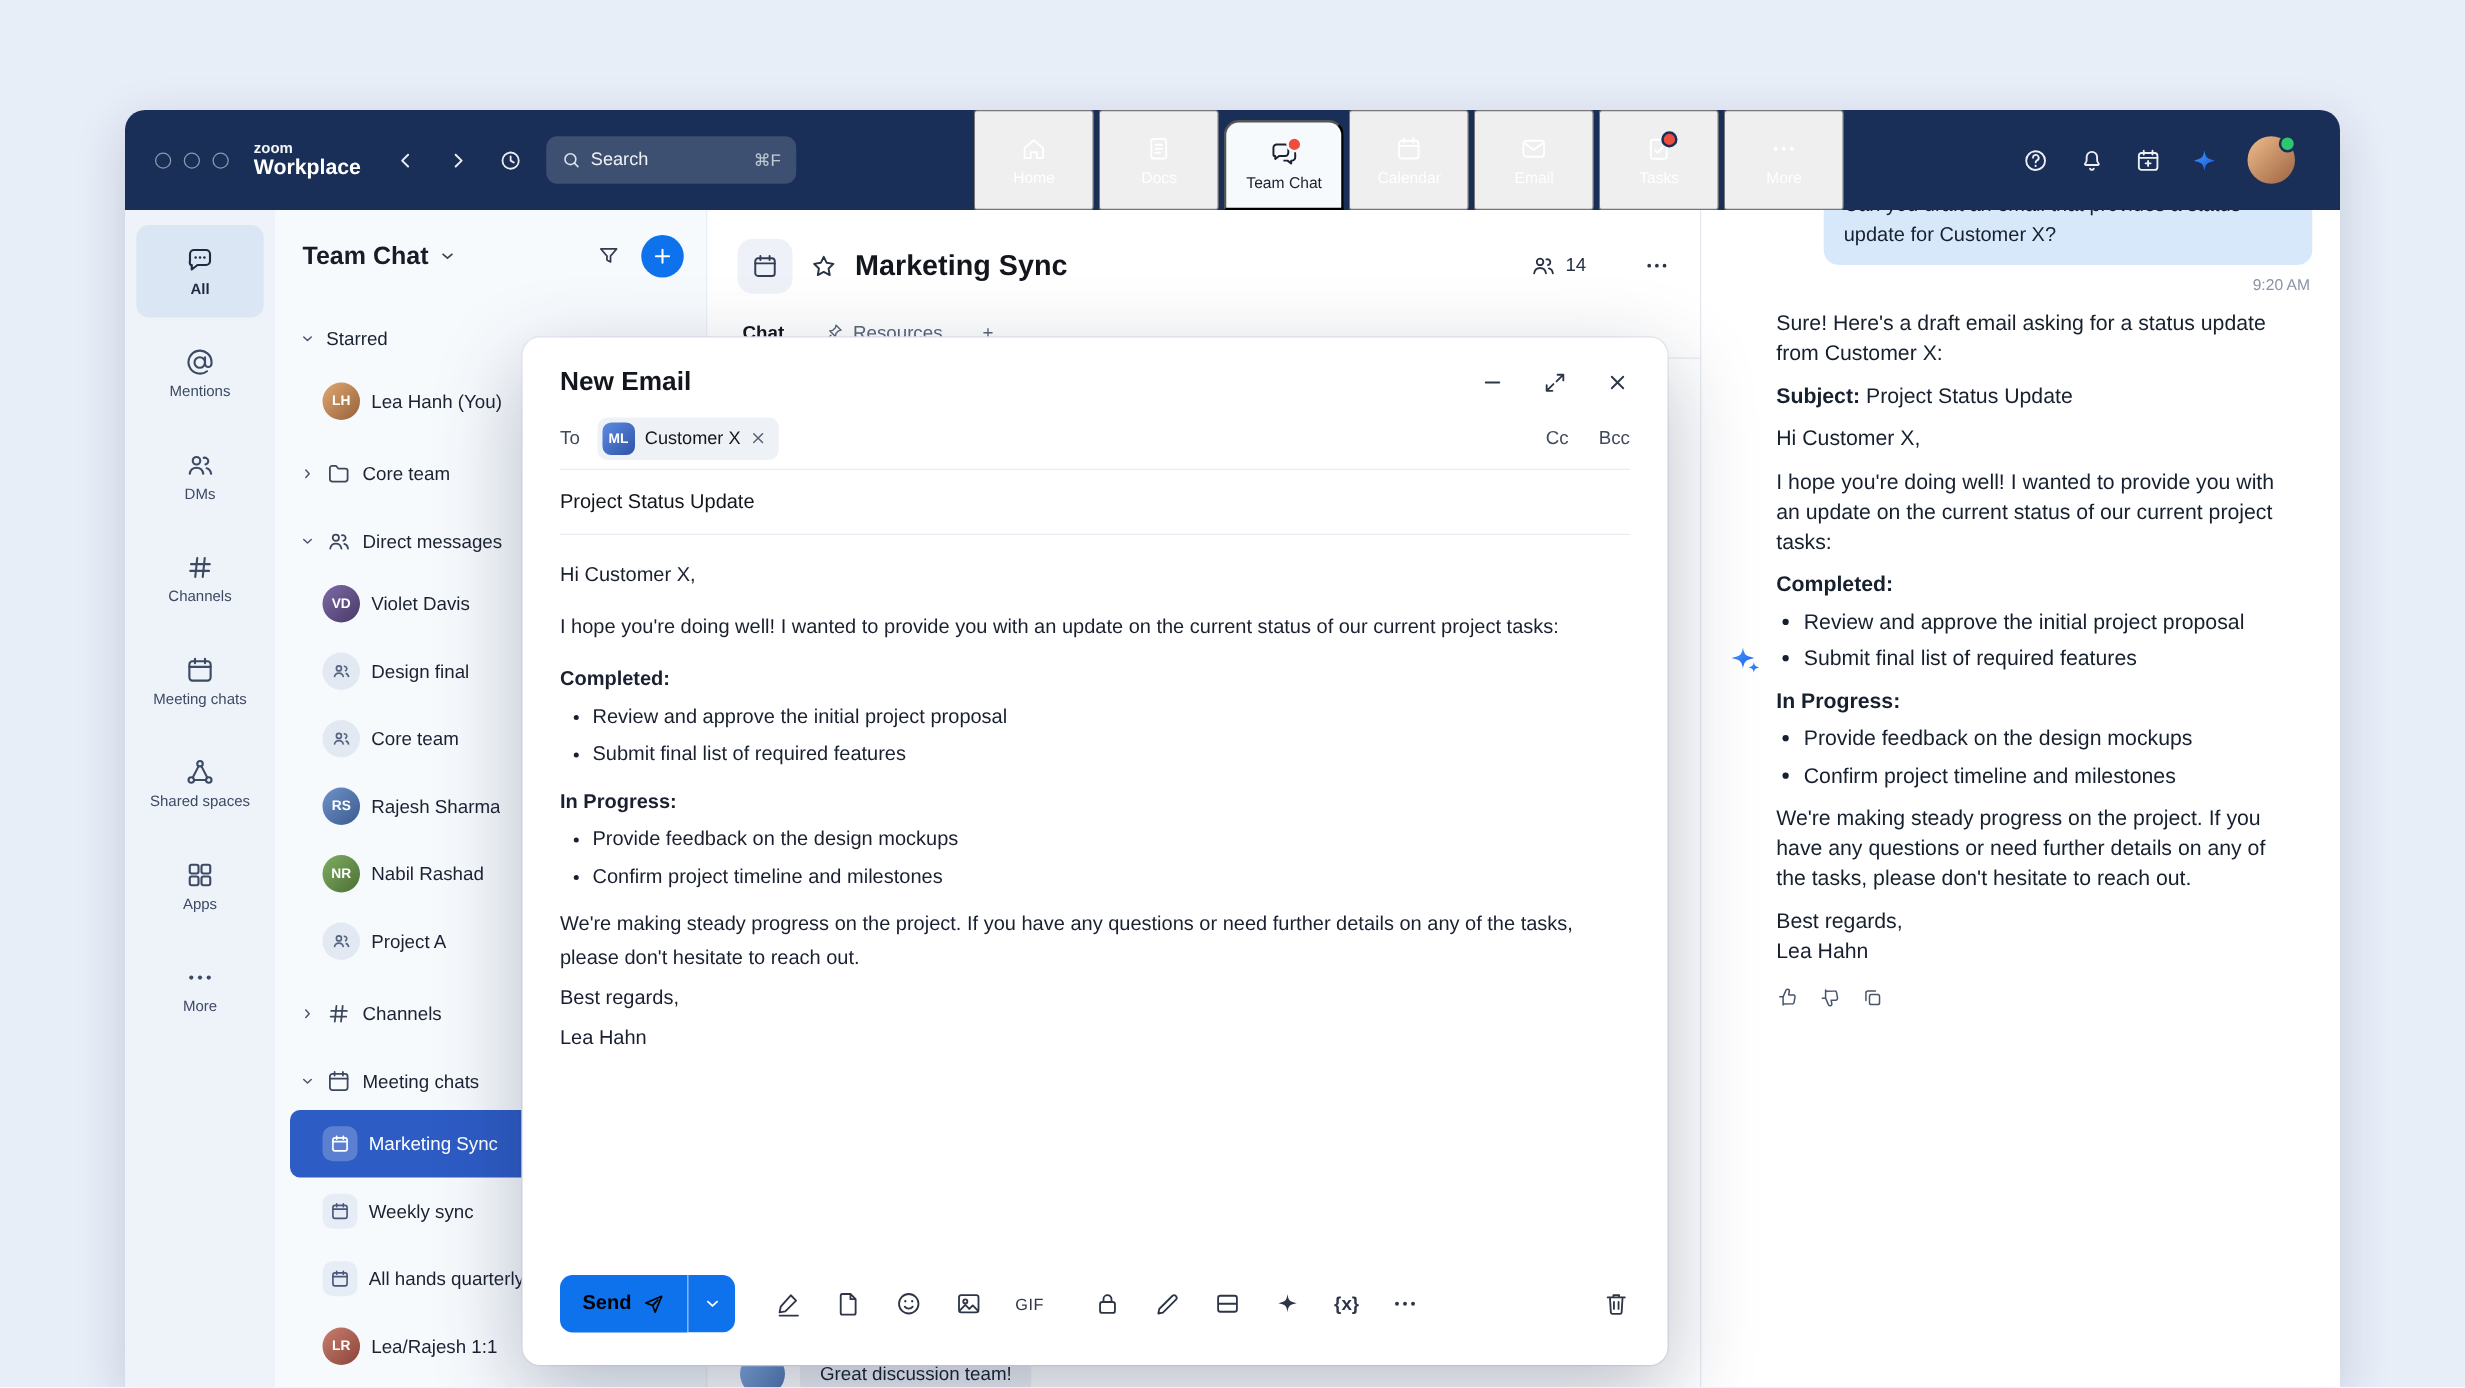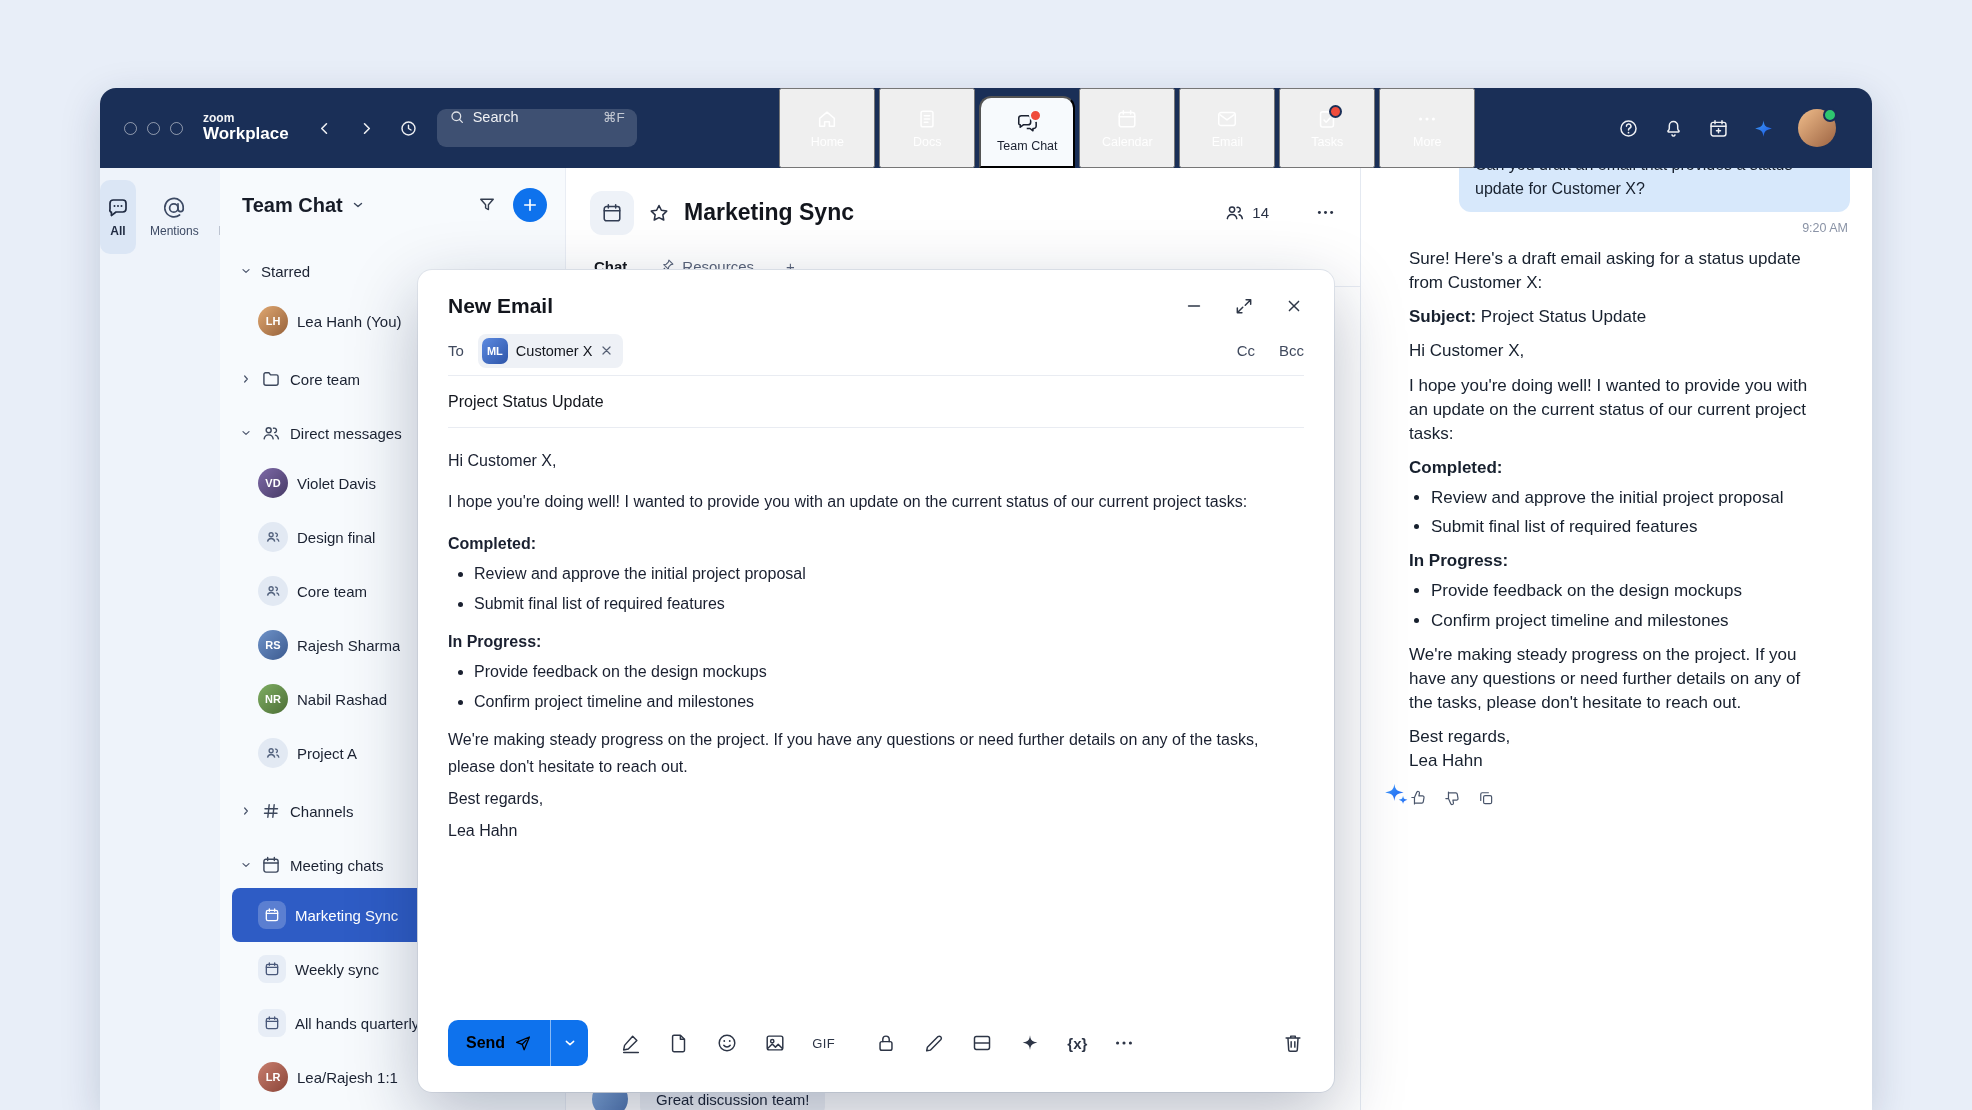--- a/index.html
+++ b/index.html
@@ -13,42 +13,42 @@
 
   
   .topbar{height:80px;flex:0 0 80px;background:#1a2f57;display:flex;align-items:center;padding:0 36px 0 24px;color:#fff;gap:14px}
   .lights{display:flex;gap:10px;margin-right:6px}
   .lights span{width:13px;height:13px;border-radius:50%;border:1.5px solid rgba(255,255,255,.5)}
   .brand{line-height:1.1;margin-right:8px}
   .brand-zoom{font-size:12px;font-weight:600;opacity:.95}
   .brand-wp{font-size:17px;font-weight:700}
   .navbtn{background:none;border:0;color:#fff;opacity:.92;width:28px;height:28px;display:flex;align-items:center;justify-content:center;padding:0}
   .navbtn svg{width:19px;height:19px}
-  .search{width:200px;height:38px;border-radius:9px;background:rgba(255,255,255,.16);display:flex;gap:8px;
+  .search{width:200px;height:38px;border-radius:9px;background:rgba(255,255,255,.16);display:flex;align-items:center;gap:8px;
     padding:0 12px;font-size:14.5px;color:rgba(255,255,255,.92)}
   .search svg{width:16px;height:16px;opacity:.9}
   .search .kbd{margin-left:auto;opacity:.75;font-size:13.5px}
   .nav{display:flex;align-items:flex-end;height:100%;margin-left:auto;gap:4px}
   .nav-item{width:96px;height:100%;display:flex;flex-direction:column;align-items:center;justify-content:center;gap:5px;
     font-size:12.5px;color:rgba(255,255,255,.95)}
   .nav-item svg{width:22px;height:22px}
   .nav-item .nico{position:relative;height:22px;display:flex}
   .nav-item.active{background:#f7fafd;color:#1b2130;height:72px;border-radius:12px 12px 0 0}
   .badge-dark::after,.badge-light::after{content:"";position:absolute;top:-3px;right:-4px;width:9px;height:9px;border-radius:50%;background:#ef4c3c;border:2px solid #1a2f57}
   .badge-light::after{border-color:#f7fafd}
   .top-right{display:flex;align-items:center;gap:24px;margin-left:auto}
   .tr-btn{color:#fff;opacity:.93;background:none;border:0;padding:0;display:flex}
   .tr-btn svg{width:21px;height:21px}
   .avatar-top{width:38px;height:38px;border-radius:50%;background:linear-gradient(135deg,#f0bd8b,#9c6342);position:relative;border:0;padding:0}
   .avatar-top::after{content:"";position:absolute;top:-1px;right:-1px;width:10px;height:10px;border-radius:50%;background:#2ec76f;border:2.5px solid #1a2f57}
 
   
   .content{flex:1;display:flex;min-height:0;background:#fff}
 
-  .rail{width:120px;flex:0 0 120px;background:#eef3fa;padding:12px 0;display:flex;flex-direction:row;align-items:flex-start;gap:8px}
+  .rail{width:120px;flex:0 0 120px;background:#eef3fa;padding:12px 0;display:flex;flex-direction:column;align-items:center;gap:8px}
   .rail-item{width:102px;min-height:74px;border-radius:10px;display:flex;flex-direction:column;align-items:center;justify-content:center;gap:5px;
     color:#3d4a64;font-size:12px;text-align:center;padding:8px 6px;line-height:1.15;background:none;border:0}
   .rail-item svg{width:24px;height:24px}
   .rail-item.active{background:#dbe6f5;color:#1f2a41;font-weight:600}
 
   .panel{width:346px;flex:0 0 346px;background:#f7fafd;display:flex;flex-direction:column;min-height:0;border-right:1px solid #e9edf4}
   .panel-head{display:flex;align-items:center;padding:20px 18px 0 22px;gap:10px}
   .panel-title{font-size:20px;font-weight:700;color:#171c28;display:flex;align-items:center;gap:8px;background:none;border:0;padding:0}
   .panel-title svg{width:14px;height:14px;color:#3c475c}
   .panel-actions{margin-left:auto;display:flex;align-items:center;gap:16px}
@@ -141,21 +141,21 @@
   .ai-head{height:60px;flex:0 0 60px;display:flex;align-items:center;padding:0 20px;position:relative}
   .ai-title{position:absolute;left:0;right:0;text-align:center;font-size:17px;font-weight:700;color:#13161d}
   .ai-head .hleft{display:flex;color:#434e62;z-index:1}
   .ai-head .hright{margin-left:auto;display:flex;gap:20px;color:#333c4e;z-index:1}
   .ai-head svg{width:20px;height:20px}
   .ai-head button{background:none;border:0;color:inherit;display:flex;padding:0}
   .ai-body{flex:1;padding:0 22px 16px;overflow:hidden}
   .clipwrap{overflow:hidden}
   .user-bubble{margin:-26px 0 0 76px;background:#d7e8fb;border-radius:12px;padding:11px 16px;font-size:16px;line-height:1.5;color:#17202e}
   .ai-time{text-align:right;font-size:12.5px;color:#8a93a6;margin:9px 2px 12px}
-  .ai-msg{display:flex;align-items:flex-end}
+  .ai-msg{display:flex;gap:12px;align-items:center}
   .ai-logo{flex:0 0 26px;width:26px;height:26px;margin-top:2px}
   .ai-content{font-size:17px;line-height:1.42;color:#17202e;min-width:0;padding-right:30px}
   .ai-content p{margin:0 0 10px}
   .ai-content .hd{font-weight:700;margin-bottom:6px}
   .ai-content ul{margin:0 0 10px;padding-left:22px}
   .ai-content li{margin-bottom:5px}
   .ai-sig{margin-top:12px}
   .ai-actions{display:flex;gap:16px;color:#49556b;margin-top:16px}
   .ai-actions button{background:none;border:0;color:inherit;display:flex;padding:0}
   .ai-actions svg{width:18px;height:18px}

